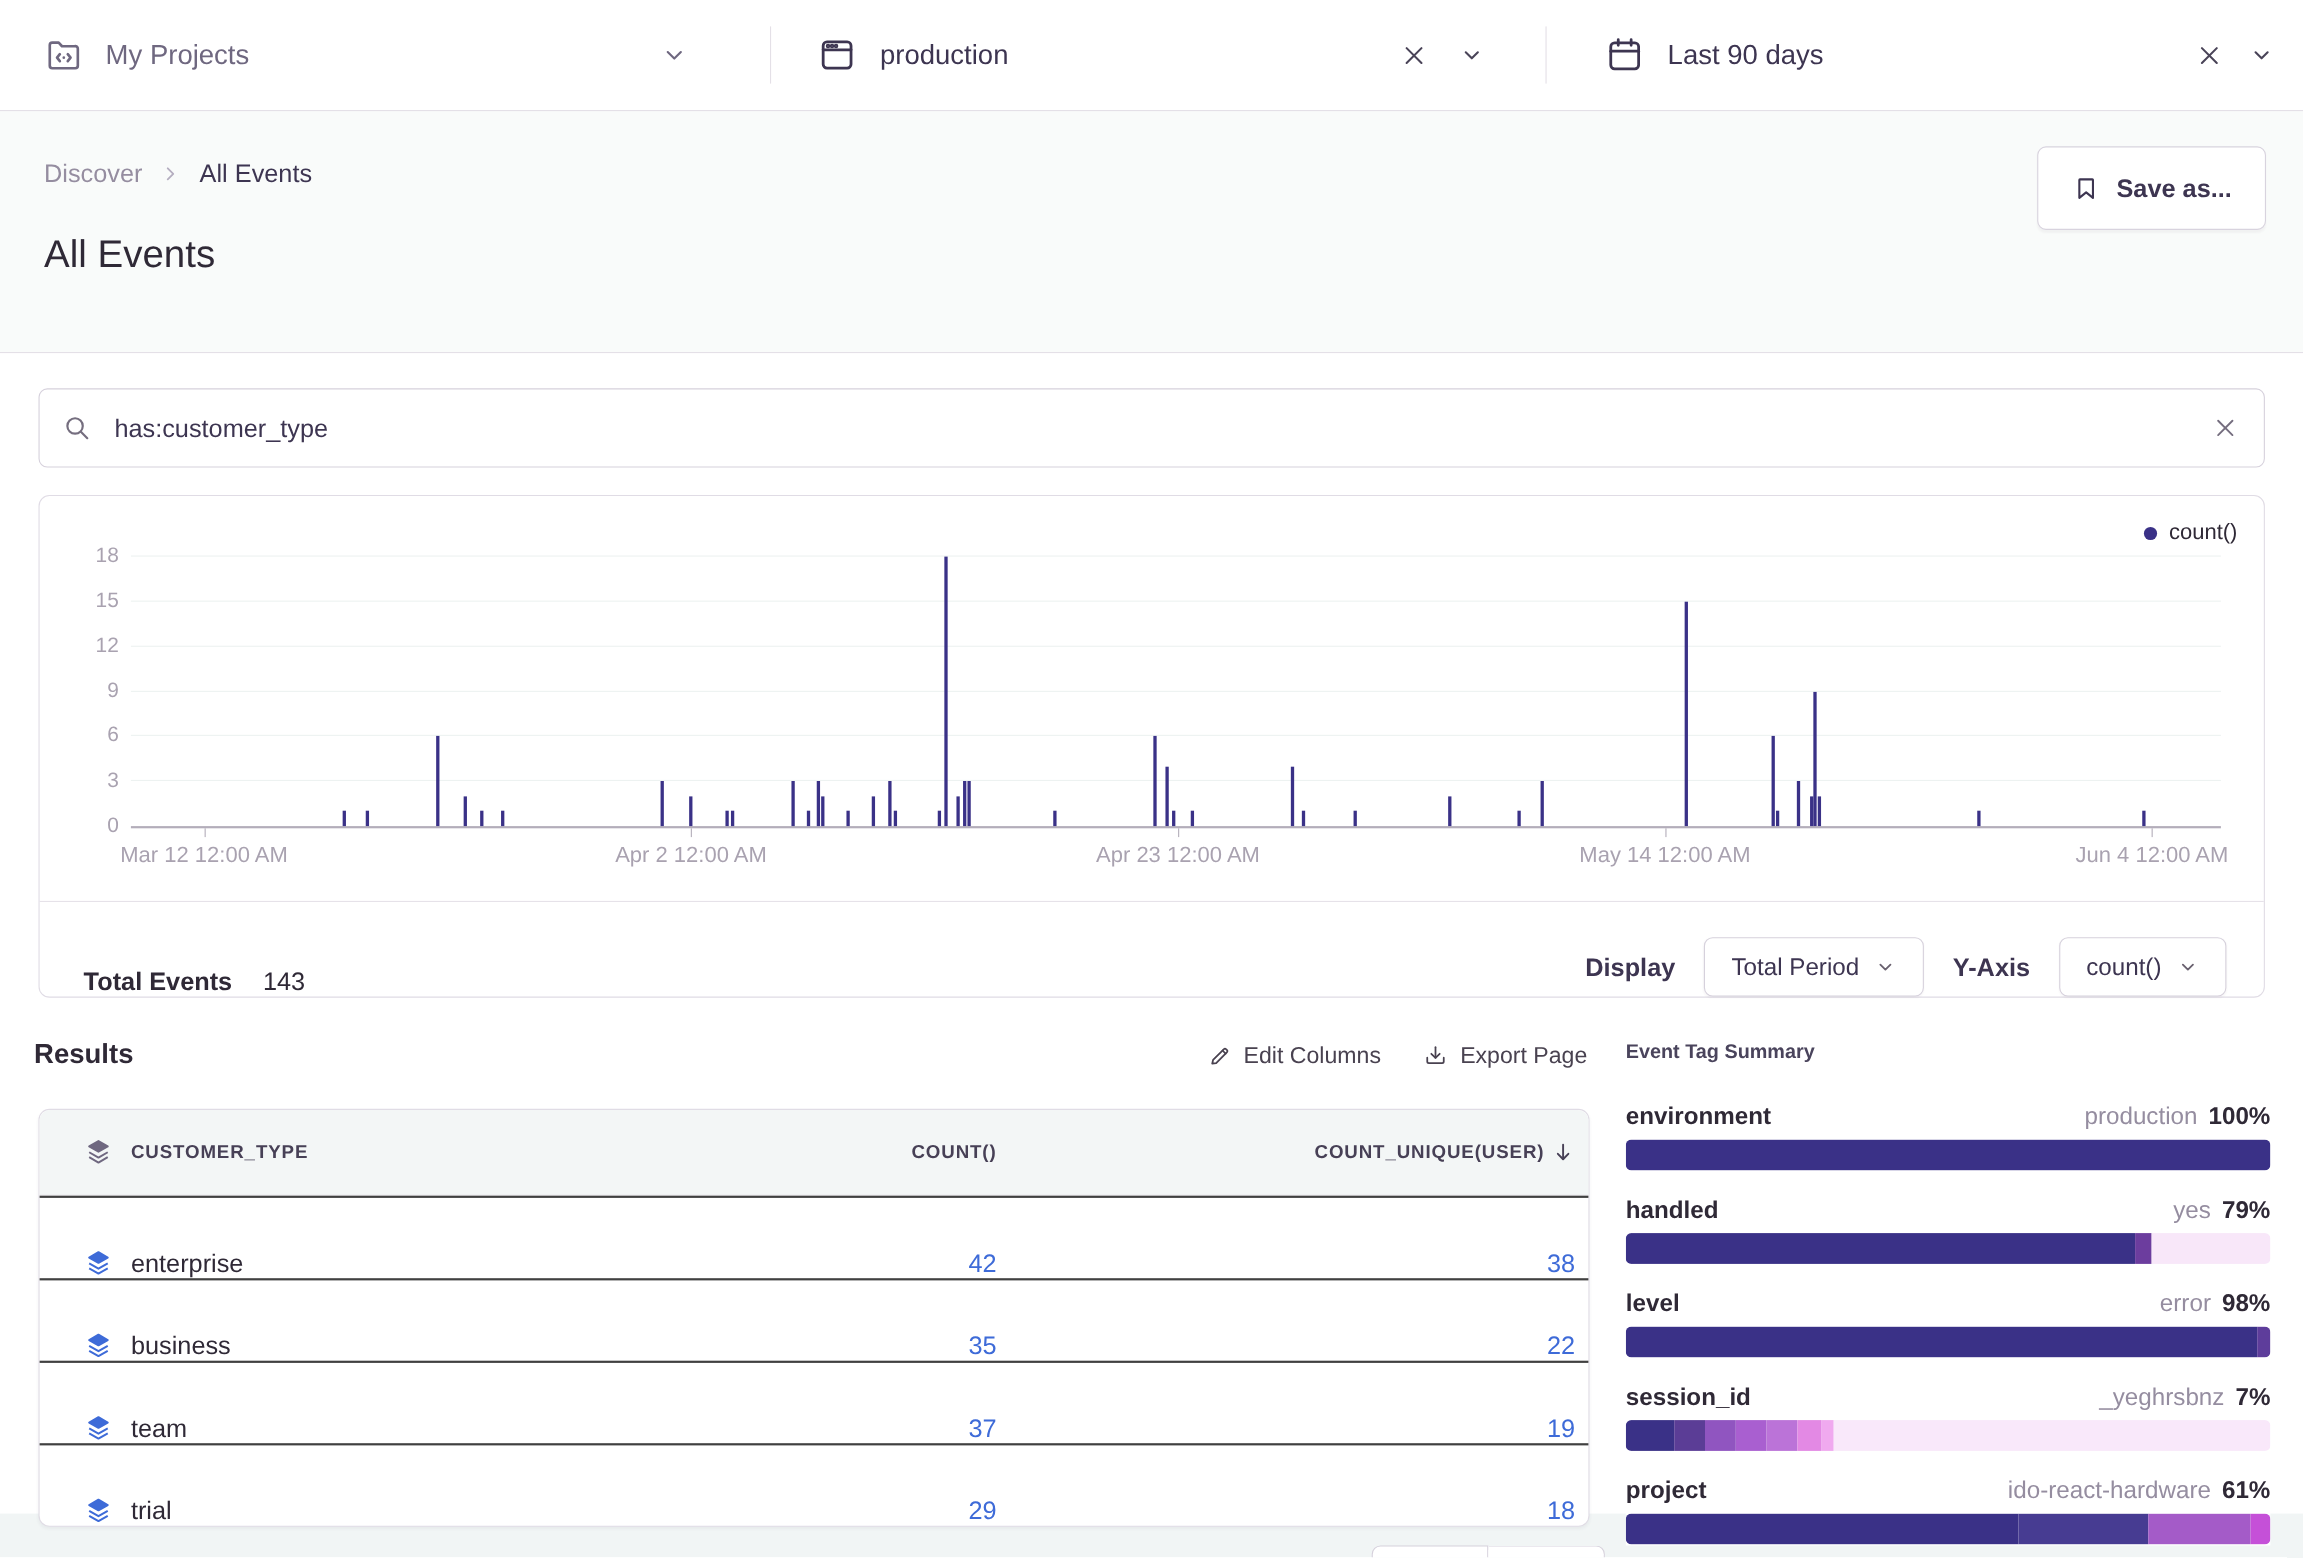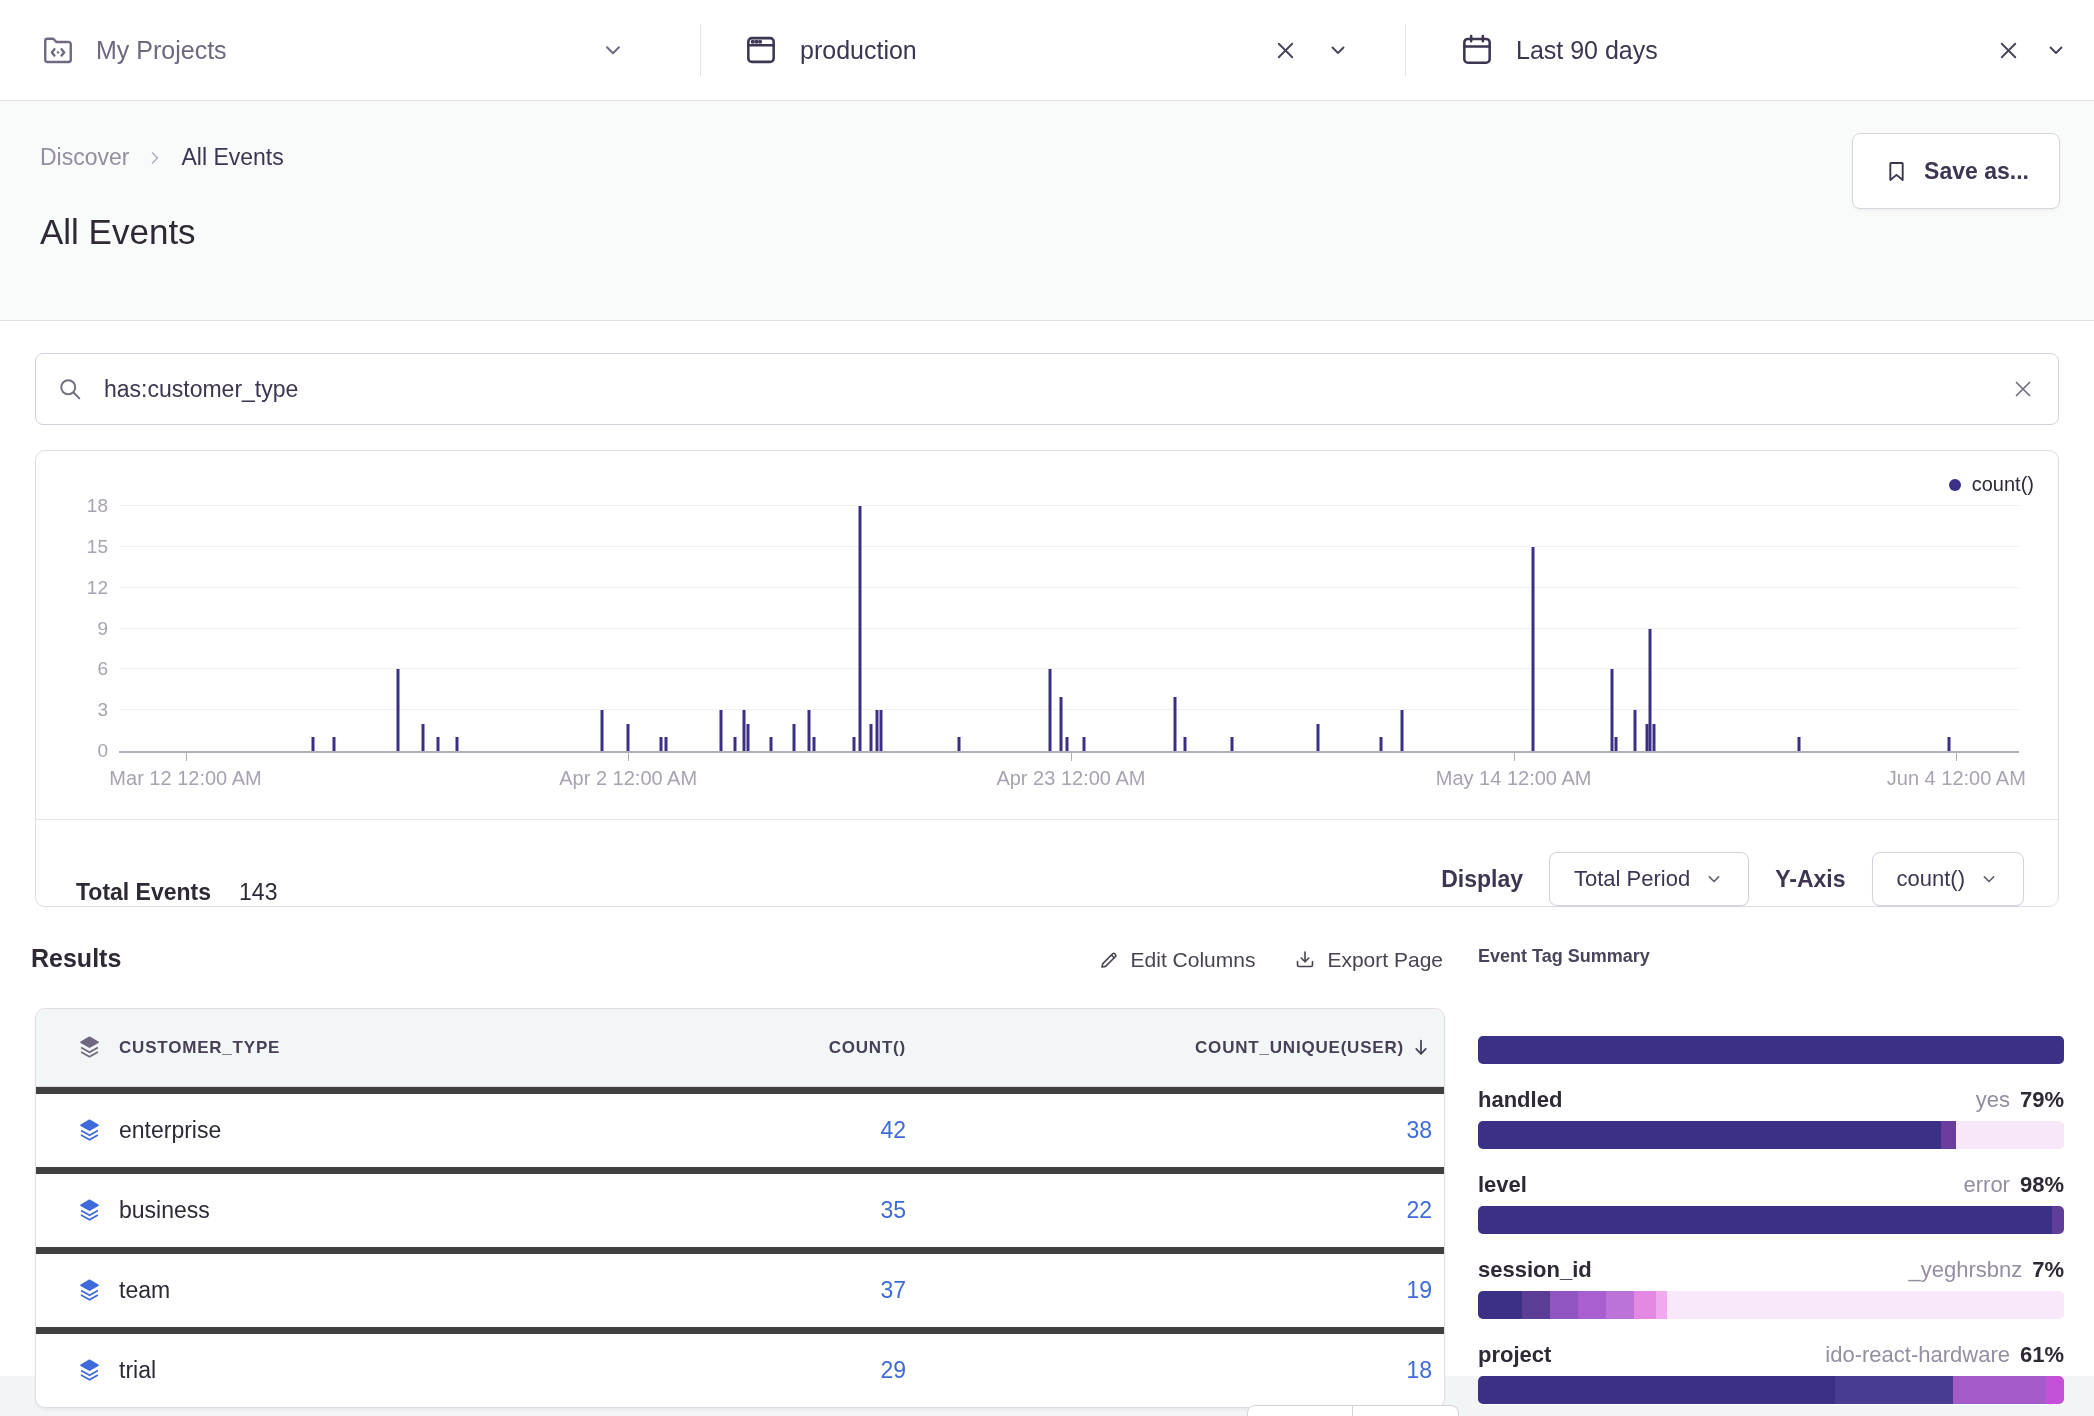--- a/index.html
+++ b/index.html
@@ -66,21 +66,21 @@
 
   
   .results-title{position:absolute;left:31px;top:944px;font-size:25px;font-weight:bold;color:#2f2936;}
   .results-actions{position:absolute;top:948px;left:1085px;width:358px;display:flex;
                    justify-content:flex-end;gap:38px;}
   .action-link{display:flex;align-items:center;gap:10px;font-size:21px;color:#494250;cursor:pointer;}
   .table{position:absolute;left:35px;top:1008px;width:1408px;background:#fff;border:1px solid #e0dce5;
          border-radius:10px;z-index:1;box-shadow:0 2px 3px rgba(43,34,51,.05);}
   .t-header{height:77px;background:#f3f6f6;border-bottom:1px solid #e0dce5;display:flex;align-items:center;
             border-radius:10px 10px 0 0;color:#474056;}
-  .t-row{height:73px;display:flex;align-items:center;border-top:7px solid #404040;}
+  .t-row{height:73px;display:flex;align-items:flex-end;border-top:2px solid #404040;}
   .t-row:first-of-type{border-top:none;}
   .c1{width:640px;display:flex;align-items:center;gap:16px;padding-left:40px;box-sizing:border-box;}
   .c2{width:230px;text-align:right;}
   .c3{flex:1;text-align:right;padding-right:12px;display:flex;justify-content:flex-end;align-items:center;gap:6px;}
   .th-txt{font-size:17px;font-weight:bold;letter-spacing:0.8px;}
   .cell-name{font-size:23px;color:#2f2936;}
   .cell-num{font-size:23px;color:#3E6BD8;cursor:pointer;}
   .c2 .cell-num, .c3 .cell-num{display:inline-block;}
 
   
@@ -429,20 +429,24 @@
   <div class="bottom-strip"></div>
   <div class="pagination">
     <div class="page-btn prev"></div>
     <div class="page-btn next"></div>
   </div>
 
   <div class="summary">
     <div class="summary-title">Event Tag Summary</div>
     <div class="tag-items">
         <div class="tag-item">
+          <div class="tag-label-row">
+            <span class="tag-key">environment</span>
+            <span><span class="tag-val">production</span><span class="tag-pct">100%</span></span>
+          </div>
           <div class="tag-bar">
             <div class="tag-seg" style="width: 100%; background: rgb(58, 49, 135);"></div>
           </div>
         </div>
         <div class="tag-item">
           <div class="tag-label-row">
             <span class="tag-key">handled</span>
             <span><span class="tag-val">yes</span><span class="tag-pct">79%</span></span>
           </div>
           <div class="tag-bar">

